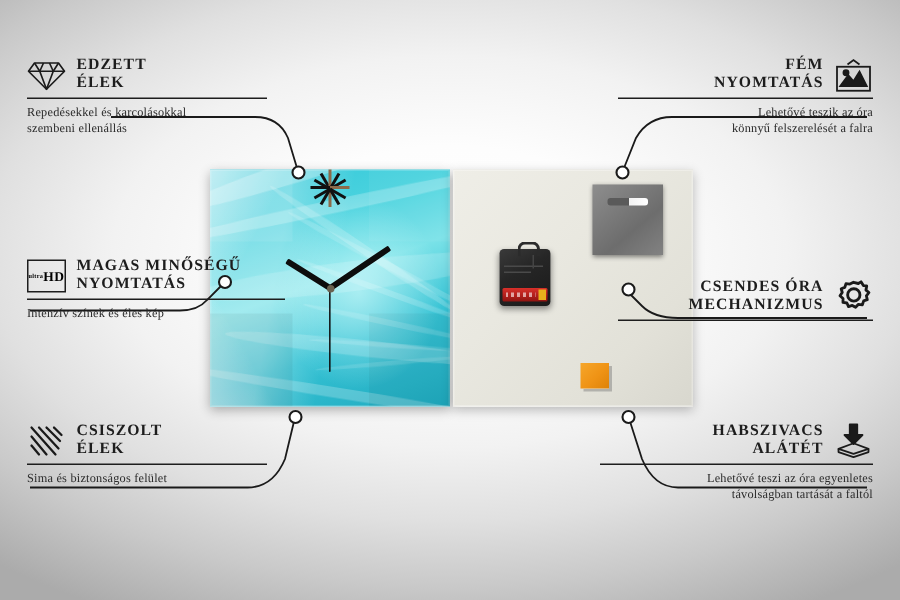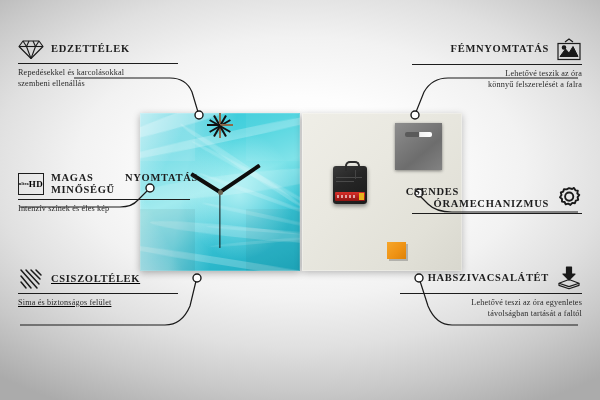--- a/index.html
+++ b/index.html
@@ -113,21 +113,21 @@
     background: #6a6250;
   }
 
   
   .feat { position: absolute; }
   .feat .head {
     display: flex; align-items: center; gap: 7px;
   }
   .feat.right .head { justify-content: flex-end; }
   .feat .titles {
-    display: flex; flex-direction: row;
+    display: flex; flex-direction: column;
     font-size: 10.5px; letter-spacing: .7px;
     color: #1d1d1d; line-height: 1.15; font-weight: 700;
   }
   .feat.right .titles { text-align: right; align-items: flex-end; }
   .feat .rule {
     height: 1px; background: #1d1d1d; margin-top: 3px;
   }
   .feat .desc {
     font-size: 8.2px; color: #2a2a2a; line-height: 1.35;
     margin-top: 3px; letter-spacing: .15px;
@@ -259,21 +259,21 @@
         <span>MAGAS MINŐSÉGŰ</span>
         <span>NYOMTATÁS</span>
       </div>
     </div>
     <div class="rule" style="width:172px"></div>
     <div class="desc">
       <div>Intenzív színek és éles kép</div>
     </div>
   </div>
 
-  <div class="feat left" style="left:18px; top:268px; width:170px;text-decoration:underline;">
+  <div class="feat left" style="left:18px; top:282px; width:170px;">
     <div class="head">
       <svg class="ic" width="26" height="22" viewBox="0 0 26 22">
         <g stroke="#1a1a1a" stroke-width="1.5" stroke-linecap="round">
           <path d="M3,2 L19,20"></path>
           <path d="M8,2 L21,16"></path>
           <path d="M13,2 L22,11"></path>
           <path d="M18,2 L23,7"></path>
           <path d="M3,8 L13,20"></path>
           <path d="M3,14 L8,20"></path>
         </g>
@@ -325,21 +325,21 @@
                    L16.3,16.9 L14.4,18.9 L12.2,17.6 L9.7,18.4 L8.6,16.0
                    L6.0,15.6 L6.0,13.0 L4.0,11.2 L5.5,9.0 L4.8,6.5
                    L7.2,5.6 L8.0,3.1 L10.6,3.4 Z"></path>
           <circle cx="13.2" cy="10.6" r="4.1"></circle>
         </g>
       </svg>
     </div>
     <div class="rule" style="width:170px; margin-left:auto"></div>
   </div>
 
-  <div class="feat right" style="left:400px; top:266px; width:182px;">
+  <div class="feat right" style="left:400px; top:282px; width:182px;">
     <div class="head">
       <div class="titles">
         <span>HABSZIVACS</span>
         <span>ALÁTÉT</span>
       </div>
       <svg class="ic" width="26" height="24" viewBox="0 0 26 24">
         <g stroke="#1a1a1a" stroke-width="1.2" fill="none" stroke-linejoin="round">
           <path d="M10.5,1 H15.5 V8 H19 L13,14 L7,8 H10.5 Z" fill="#1a1a1a"></path>
           <path d="M13,13.5 L23,17.2 L13,20.6 L3,17.2 Z"></path>
           <path d="M3,17.2 V19.4 L13,22.8 L23,19.4 V17.2"></path>

